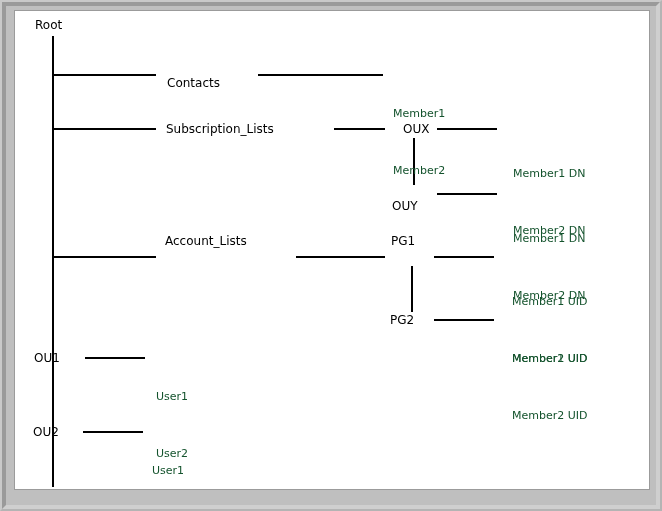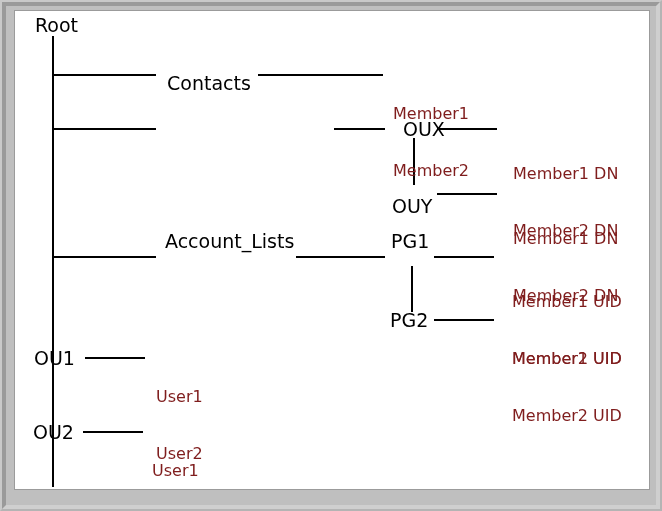--- a/index.html
+++ b/index.html
@@ -59,30 +59,30 @@
   svg.diagram line {
     stroke: #000000;
     stroke-width: 1.6;
     shape-rendering: crispEdges;
   }
   .node-label {
     position: absolute;
     white-space: pre;
     color: #000000;
     font-family: "DejaVu Sans", sans-serif;
-    font-size: 19px;
+    font-size: 12px;
     line-height: 19px;
     letter-spacing: 0px;
   }
   .leaf-label {
     position: absolute;
     white-space: pre;
-    color: #7f1d1d;
+    color: #14532d;
     font-family: "DejaVu Sans", sans-serif;
-    font-size: 16px;
+    font-size: 11px;
     line-height: 19px;
   }
   .leaf-label span { display: block; }
 </style>
 </head>
 <body>
 
 <div id="root-frame">
   <div class="bevel-outer"></div>
   <div class="bevel-inner"></div>
@@ -123,20 +123,21 @@
 
   <div class="node-label" style="left:35px; top:16px;">Root</div>
 
   <div class="node-label" style="left:167px; top:66px;margin-top:8px;">Contacts</div>
 
   <div class="leaf-label" style="left:393px; top:66px;">
     <span>Member1</span>
     <span>Member2</span>
   </div>
 
+  <div class="node-label" style="left:166px; top:120px;">Subscription_Lists</div>
 
   <div class="node-label" style="left:403px; top:120px;">OUX</div>
 
   <div class="leaf-label" style="left:513px; top:126px;">
     <span>Member1 DN</span>
     <span>Member2 DN</span>
   </div>
 
   <div class="node-label" style="left:392px; top:185px;margin-top:12px;">OUY</div>
 

